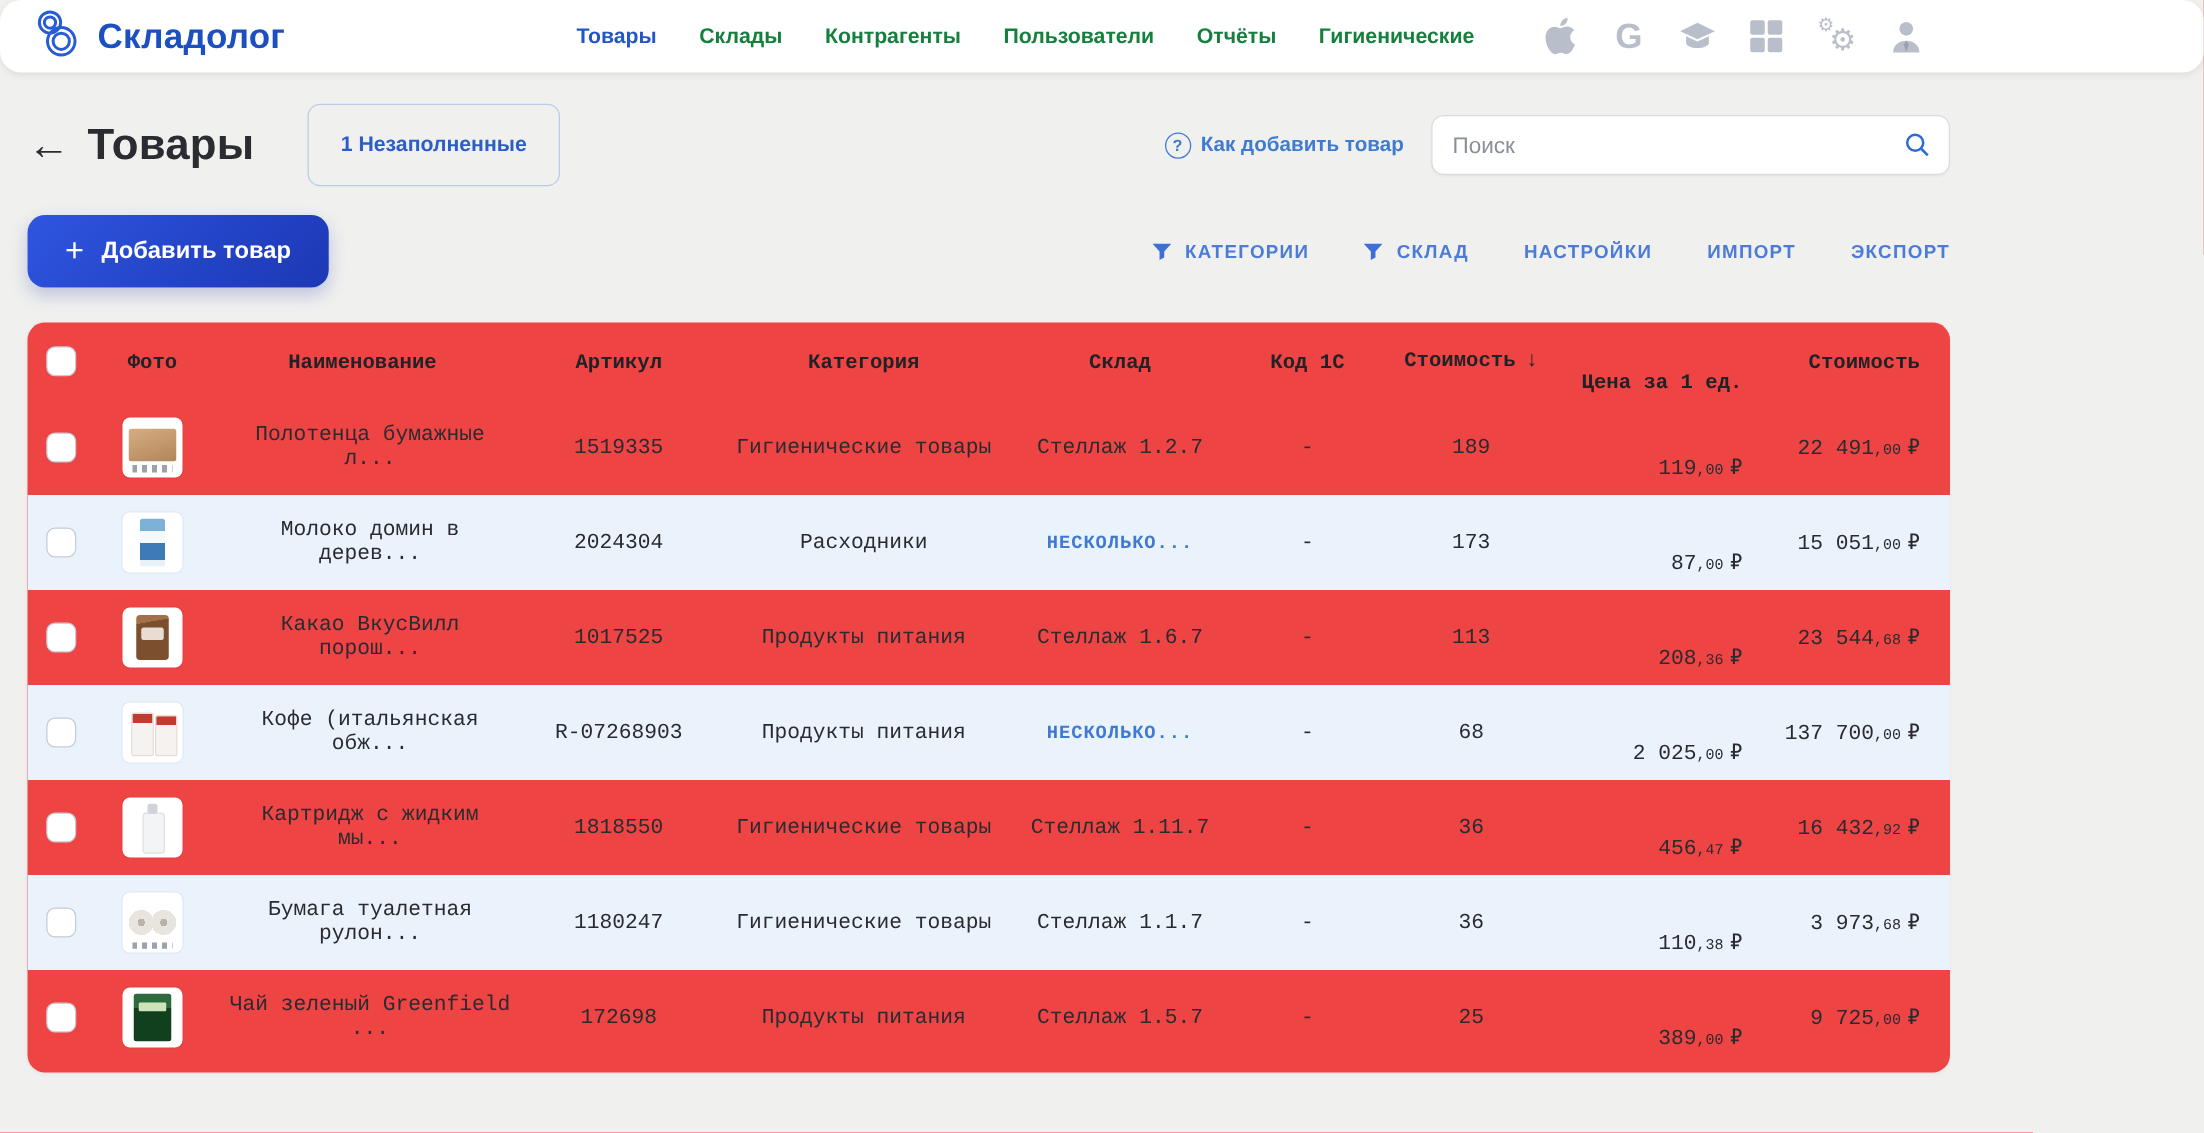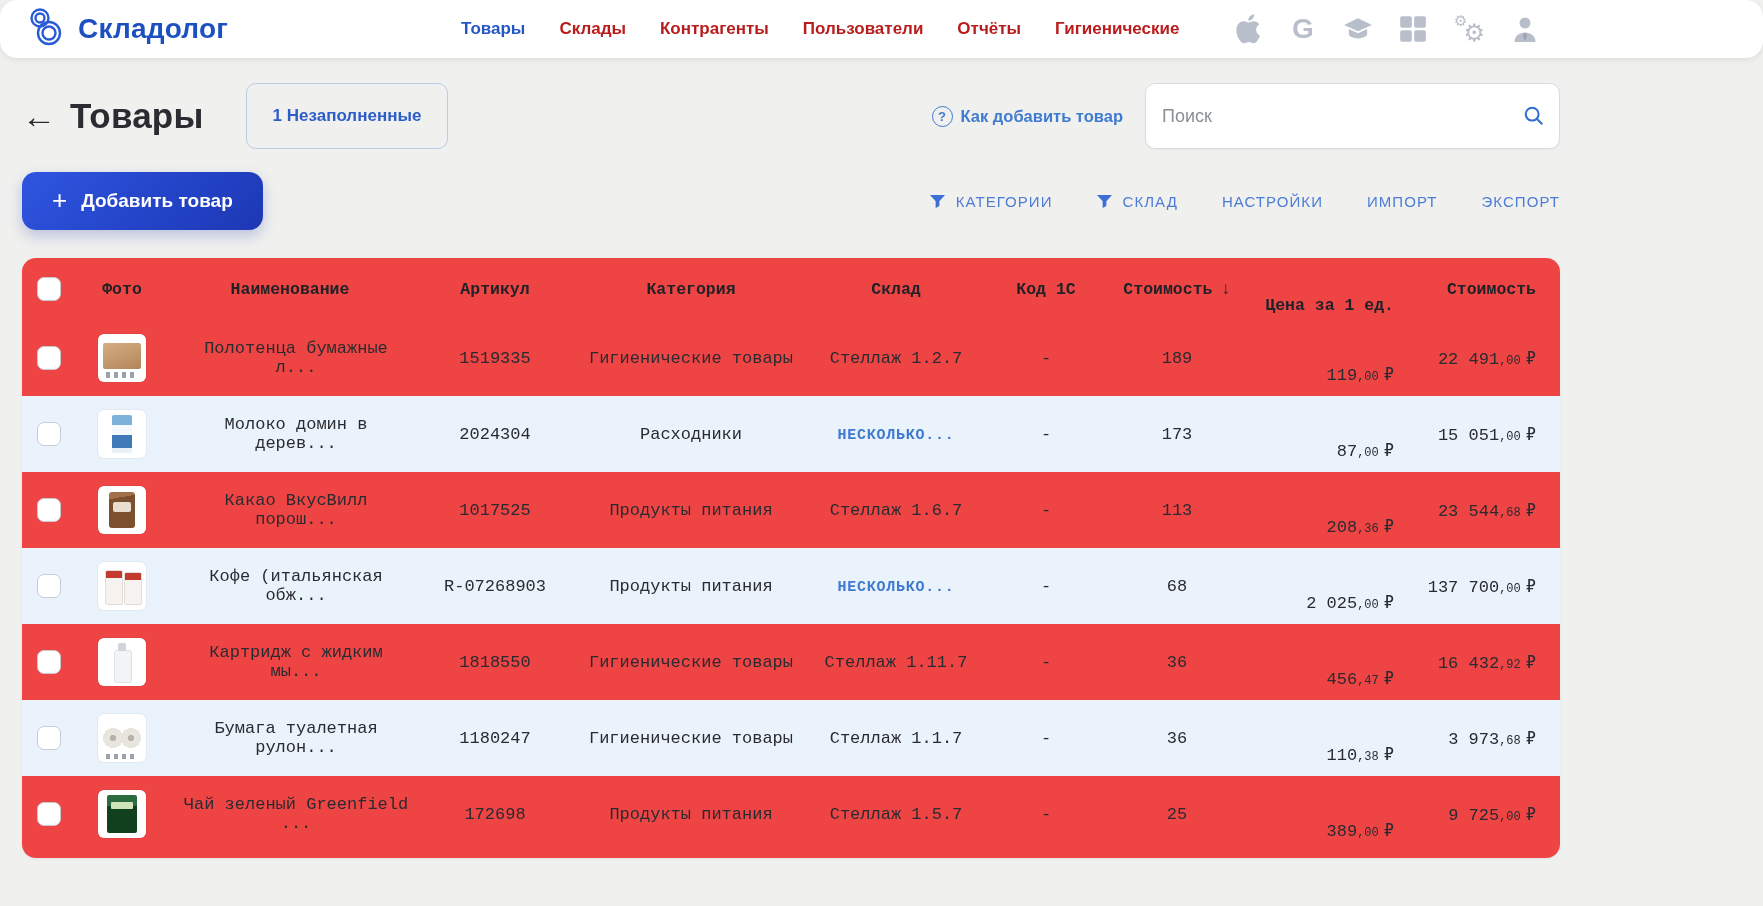--- a/index.html
+++ b/index.html
@@ -14,21 +14,21 @@
   .topbar {
     height: 58px; background: #ffffff;
     display: flex; align-items: center;
     padding: 0 223px 0 26px;
     box-shadow: 0 2px 6px rgba(0,0,0,.08);
     position: relative; z-index: 5; border-radius: 17px;
   }
   .brand { display: flex; align-items: center; gap: 10px; }
   .brand-name { font-size: 28px; font-weight: 800; color: #1c50c0; letter-spacing: .2px; }
   .nav { display: flex; gap: 34px; margin-left: 233px; }
-  .nav-item { font-size: 17px; font-weight: 700; color: #b91c1c; cursor: pointer; }
+  .nav-item { font-size: 17px; font-weight: 700; color: #15803d; cursor: pointer; }
   .nav-item.active { color: #2456c8; }
   .top-icons { margin-left: auto; display: flex; align-items: center; gap: 25px; }
   .tico { width: 30px; height: 30px; display: flex; align-items: center; justify-content: center; color: #b9bfca; fill: #b9bfca; }
   .tico svg { display: block; }
   .g-letter { font-size: 28px; font-weight: 700; color: #b9bfca; line-height: 1; }
   .gears { position: relative; width: 32px; height: 32px; }
   .gears span { position: absolute; color: #b9bfca; line-height: 1; }
   .gear-big { font-size: 24px; right: 0; bottom: 0; }
   .gear-small { font-size: 15px; left: 1px; top: 0; }
 
@@ -44,21 +44,21 @@
     background: transparent; cursor: pointer;
   }
   .head-right { margin-left: auto; display: flex; align-items: center; }
   .help-link { display: flex; align-items: center; gap: 8px; color: #3f7bd0; font-size: 16.5px; font-weight: 600; cursor: pointer; }
   .help-q {
     width: 21px; height: 21px; border: 1.6px solid #3f7bd0; border-radius: 50%;
     display: flex; align-items: center; justify-content: center;
     font-size: 13px; font-weight: 700;
   }
   .search-box {
-    margin-left: 22px; width: 415px; height: 66px; background: #fff;
+    margin-left: 22px; width: 415px; height: 48px; background: #fff;
     border: 1px solid #d9dbdf; border-radius: 10px;
     display: flex; align-items: center; padding: 0 14px 0 16px;
     box-shadow: 0 1px 2px rgba(0,0,0,.04);
   }
   .search-box input {
     border: none; outline: none; flex: 1; font-size: 18px;
     font-family: "Liberation Sans", sans-serif; color: #3a3b40; background: transparent;
   }
   .search-box input::placeholder { color: #8a8f98; }
   .search-ico { width: 22px; height: 22px; stroke: #2e6bd3; fill: none; stroke-width: 2.2; cursor: pointer; }
@@ -68,21 +68,21 @@
     height: 58px; padding: 0 30px; border: none; border-radius: 14px;
     background: linear-gradient(135deg, #2f55e0 0%, #2140c2 70%, #1d38b4 100%);
     color: #fff; font-size: 19px; font-weight: 600; font-family: "Liberation Sans", sans-serif;
     display: flex; align-items: center; gap: 14px; cursor: pointer;
     box-shadow: 0 6px 14px rgba(32,60,180,.25);
   }
   .add-btn .plus { font-size: 26px; font-weight: 400; line-height: 1; margin-top: -2px; }
   .filters { margin-left: auto; display: flex; align-items: center; gap: 44px; }
   .filter-link {
     display: flex; align-items: center; gap: 11px;
-    color: #4d7cd6; font-size: 15px; font-weight: 400; letter-spacing: .07em; cursor: pointer;
+    color: #4d7cd6; font-size: 15px; font-weight: 700; letter-spacing: .07em; cursor: pointer;
   }
   .funnel { width: 15px; height: 15px; fill: #3e6fd6; }
 
   
   .table-card {
     margin-top: 28px; background: #ef4444; border-radius: 14px;
     box-shadow: 0 1px 3px rgba(0,0,0,.06);
     overflow: hidden; height: 600px; font-family: Liberation Mono, monospace;
   }
   .trow, .thead {

